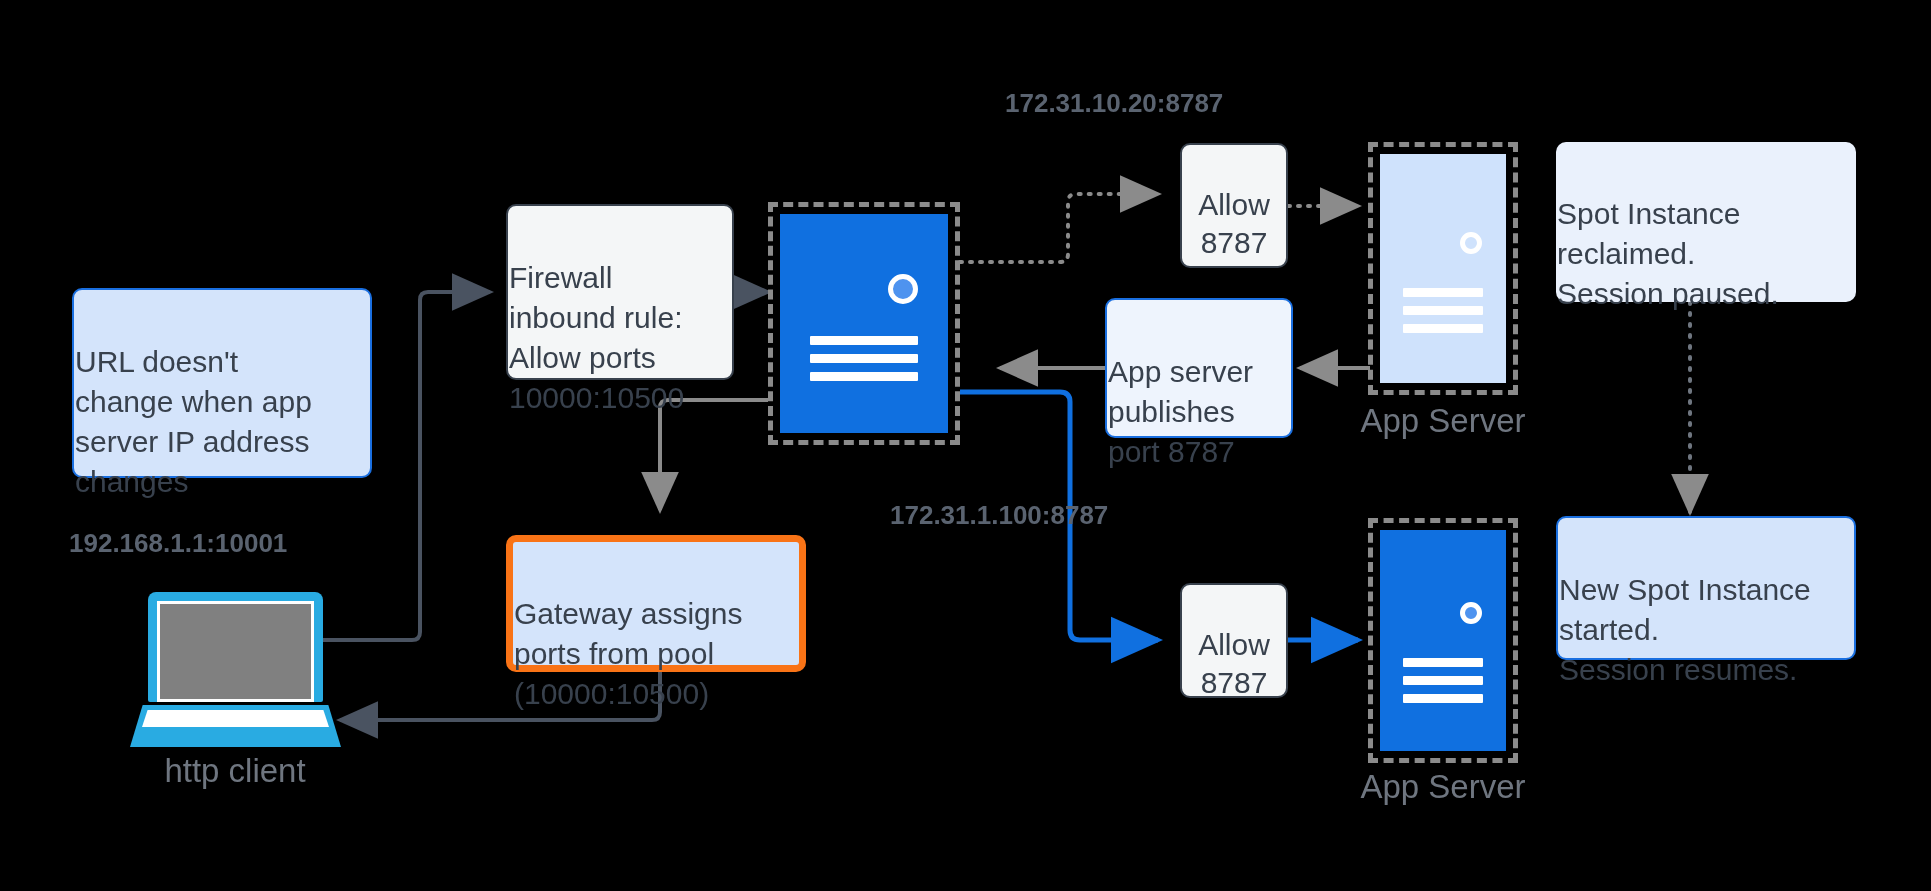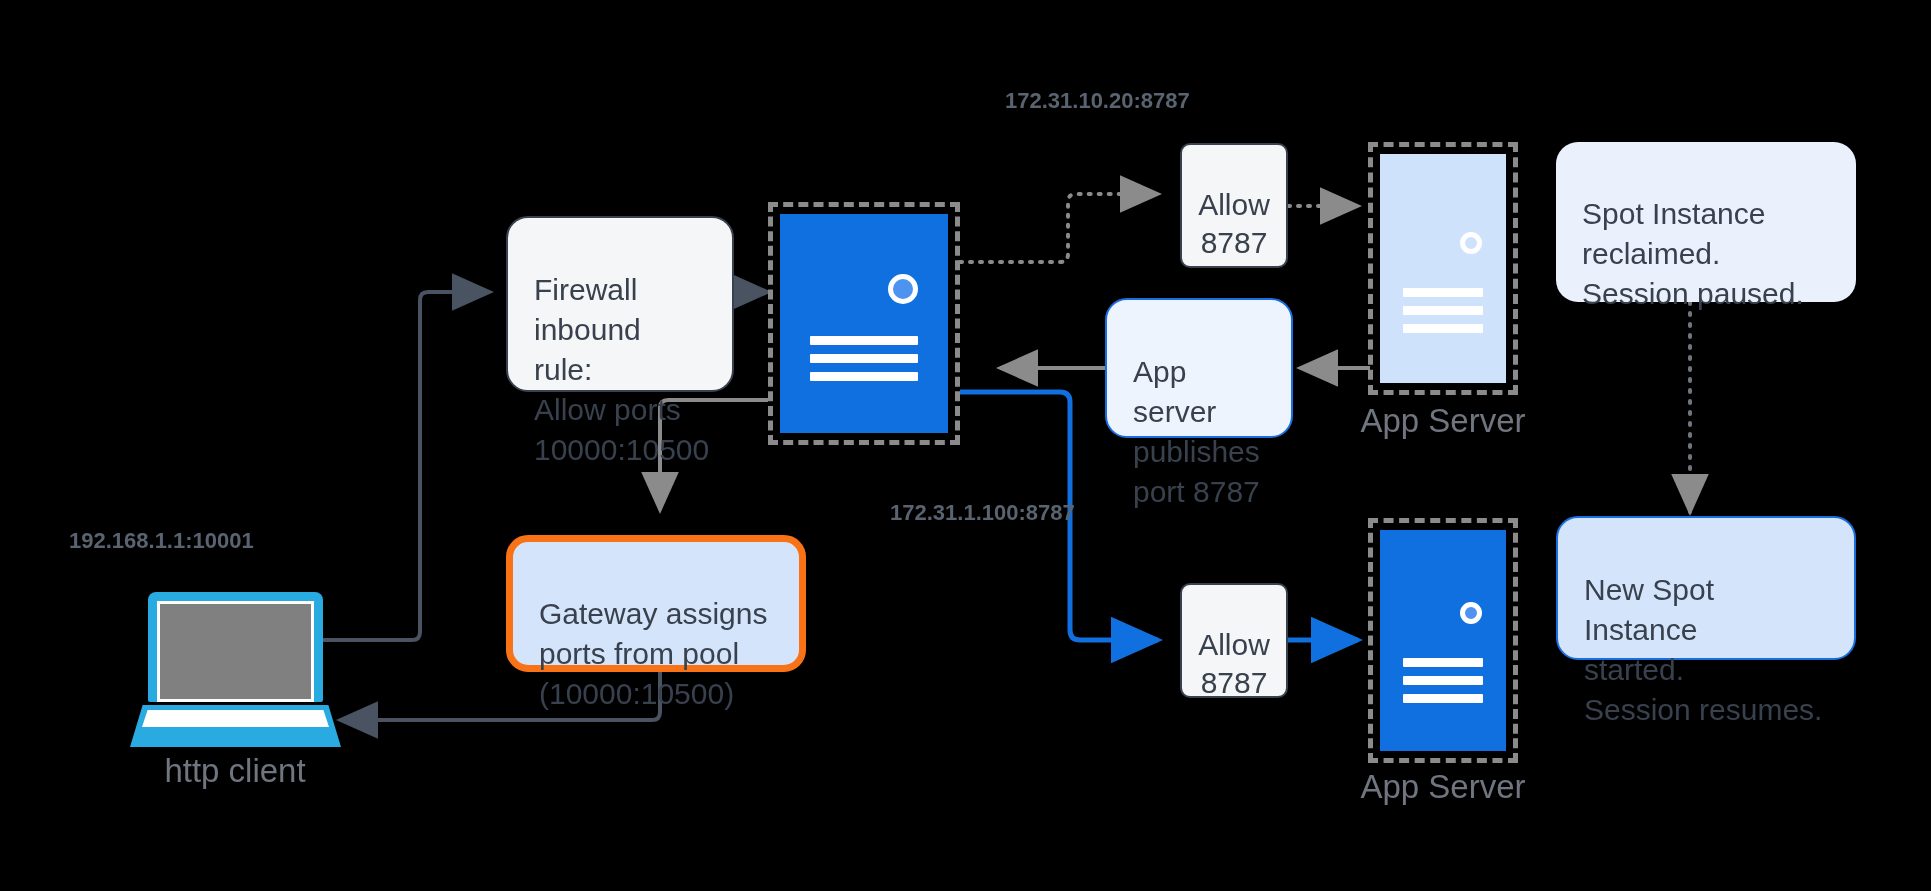--- a/index.html
+++ b/index.html
@@ -21,25 +21,25 @@
     position: absolute;
     left: 0; top: 0;
     width: 1931px;
     height: 891px;
   }
 
   
   .note {
     position: absolute;
     box-sizing: border-box;
-    border-radius: 22px;
+    border-radius: 10px;
     color: #38414d;
     font-size: 30px;
     line-height: 40px;
-    padding: 12px 26px;
+    padding: 12px 1px;
     white-space: pre-line;
     z-index: 5;
   }
   .note-blue {
     background: #d4e4fb;
     border: 2px solid #1a6fe0;
   }
   .note-blue-dark {
     background: #d4e4fb;
     border: 7px solid #f97316;
@@ -115,21 +115,21 @@
     text-align: center;
     color: #6f7680;
     font-size: 33px;
     z-index: 4;
   }
 
   
   .iplabel {
     position: absolute;
     color: #5a6370;
-    font-size: 22px;
+    font-size: 26px;
     font-weight: bold;
     z-index: 6;
     white-space: nowrap;
   }
 
   
   #laptop { position: absolute; z-index: 4; }
   #laptop .lid {
     position: absolute;
     left: 18px; top: 0;
@@ -201,22 +201,28 @@
 
     <path d="M 1105 368 L 1000 368" fill="none" stroke="#8b8b8b" stroke-width="4" marker-end="url(#ar-gray)"></path>
 
     <path d="M 960 392 L 1060 392 Q 1070 392 1070 402 L 1070 630 Q 1070 640 1080 640 L 1158 640" fill="none" stroke="#1070e0" stroke-width="5" marker-end="url(#ar-blue)"></path>
 
     <path d="M 1288 640 L 1358 640" fill="none" stroke="#1070e0" stroke-width="5" marker-end="url(#ar-blue)"></path>
 
     <path d="M 1690 302 L 1690 512" fill="none" stroke="#6f7680" stroke-width="4" stroke-dasharray="2 9" stroke-linecap="round" marker-end="url(#ar-gray)"></path>
   </svg>
 
-
-  <div class="note note-white" style="left:506px; top:204px; width:228px; height:176px;margin-top:12px;">
+  <div class="note note-blue" style="left:72px; top:288px; width:300px; height:190px;">
+    <span>URL doesn't
+change when app
+server IP address
+changes</span>
+  </div>
+
+  <div class="note note-white" style="left:506px; top:204px; width:228px; height:176px;">
     <span>Firewall
 inbound rule:
 Allow ports
 10000:10500</span>
   </div>
 
   <div class="note note-blue-dark" style="left:506px; top:535px; width:300px; height:137px;">
     <span>Gateway assigns
 ports from pool
 (10000:10500)</span>

